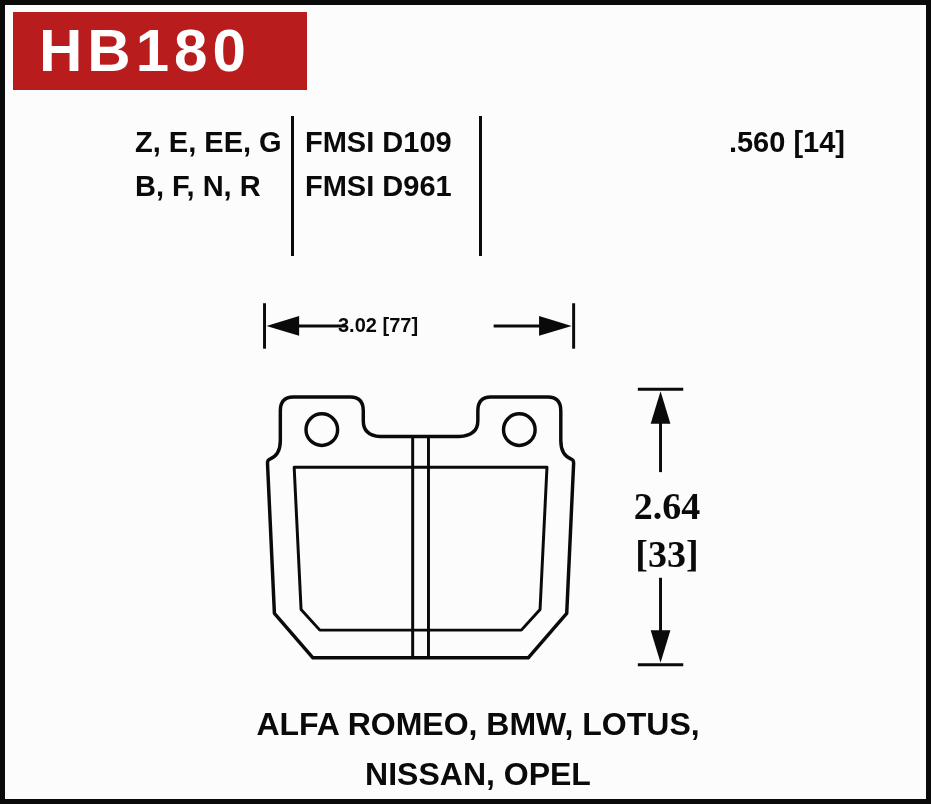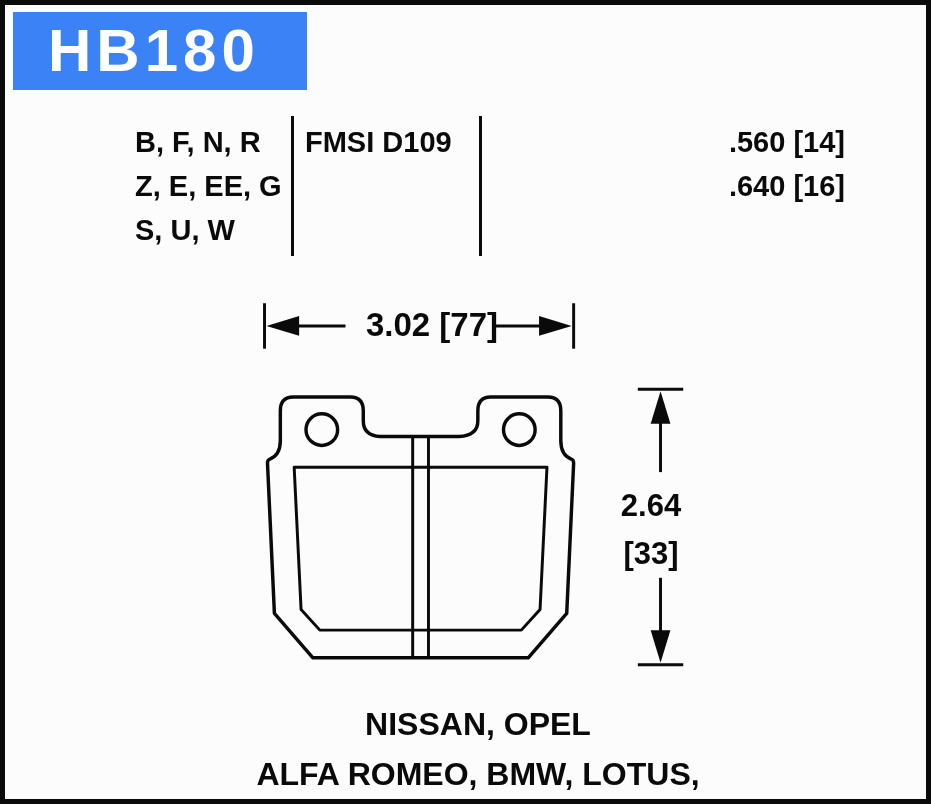--- a/index.html
+++ b/index.html
@@ -12,25 +12,25 @@
     border: 5px solid #0a0a0a;
     font-family: "Liberation Sans", sans-serif;
     font-weight: bold;
     color: #0a0a0a;
     overflow: hidden;
   }
   .part-badge {
     position: absolute;
     left: 8px; top: 7px;
     width: 294px; height: 78px;
-    background: #3b82f6;
+    background: #b91c1c;
     color: #ffffff;
     display: flex;
     align-items: center;
-    padding-left: 35px;
+    padding-left: 26px;
   }
   .part-number {
     font-size: 60px;
     letter-spacing: 5px;
     line-height: 1;
   }
   .col { position: absolute; top: 115px; font-size: 29px; }
   .col .row { height: 44px; line-height: 44px; white-space: nowrap; }
   .compounds { left: 130px; width: 155px; text-align: left; }
   .fmsi { left: 300px; width: 160px; text-align: left; }
@@ -42,31 +42,32 @@
     width: 3px;
     background: #0a0a0a;
   }
   .divider-1 { left: 286px; }
   .divider-2 { left: 474px; }
   .dim-width {
     position: absolute;
     left: 333px; top: 301px;
     width: 160px; height: 38px;
     line-height: 38px;
-    text-align: right;
-    font-size: 33px;
+    text-align: left;
+    font-size: 20px;
     white-space: nowrap;
   }
   .dim-height {
     position: absolute;
-    left: 601px; top: 477px;
+    left: 617px; top: 477px;
     width: 90px;
     text-align: center;
-    font-size: 31px;
+    font-size: 38px;
     line-height: 48px;
+    font-family: Liberation Serif, serif;
   }
   .applications {
     position: absolute;
     left: 173px; top: 694px;
     width: 600px;
     text-align: center;
     font-size: 32px;
     line-height: 50px;
     white-space: nowrap;
   }
@@ -80,36 +81,35 @@
 </head>
 <body>
 
 <div class="sheet">
 
   <div class="part-badge">
     <span class="part-number">HB180</span>
   </div>
 
   <div class="col compounds">
+    <div class="row">Z, E, EE, G</div>
     <div class="row">B, F, N, R</div>
-    <div class="row">Z, E, EE, G</div>
-    <div class="row">S, U, W</div>
   </div>
 
   <div class="divider divider-1"></div>
 
   <div class="col fmsi">
     <div class="row">FMSI D109</div>
+    <div class="row">FMSI D961</div>
   </div>
 
   <div class="divider divider-2"></div>
 
   <div class="col thickness">
     <div class="row">.560 [14]</div>
-    <div class="row">.640 [16]</div>
   </div>
 
   <svg class="drawing" viewBox="0 0 931 804" xmlns="http://www.w3.org/2000/svg">
     <g stroke="#0a0a0a" fill="none" stroke-linejoin="round" stroke-linecap="butt">
       <path stroke-width="3.5" d="M 291 397 L 349 397 Q 362 397 362 411 L 362 421 Q 362 436 379 437
                L 459 437 Q 478 436 478 421 L 478 411 Q 478 397 491 397 L 549 397
                Q 562 397 562 411 L 562 441 Q 562 456 573 460 Q 575 461 575 464
                L 568 616 L 529 661 L 311 661 L 272 616 L 265 464 Q 265 461 267 460
                Q 278 456 278 441 L 278 411 Q 278 397 291 397 Z"></path>
       <circle cx="320" cy="430" r="16" stroke-width="3.5"></circle>
@@ -139,17 +139,17 @@
   </svg>
 
   <div class="dim-width">3.02 [77]</div>
 
   <div class="dim-height">
     <div>2.64</div>
     <div>[33]</div>
   </div>
 
   <div class="applications">
+    <div>ALFA ROMEO, BMW, LOTUS,</div>
     <div>NISSAN, OPEL</div>
-    <div>ALFA ROMEO, BMW, LOTUS,</div>
   </div>
 
 </div>
 
 </body></html>

